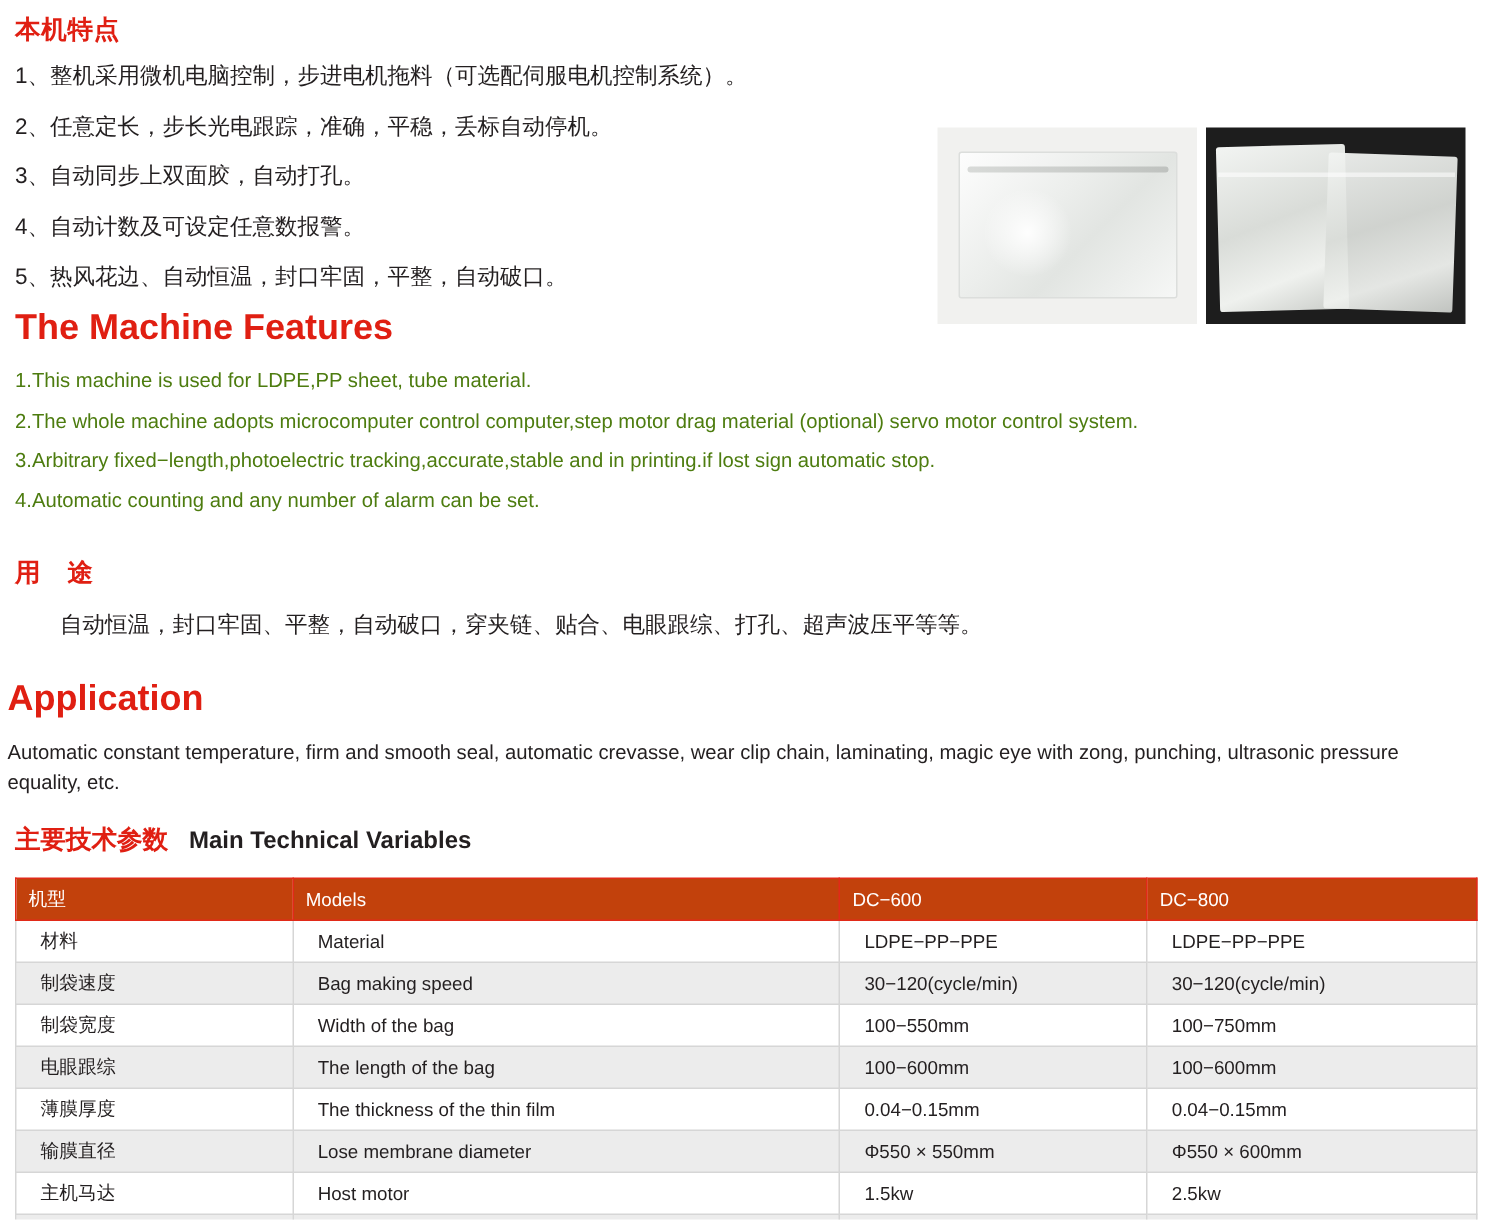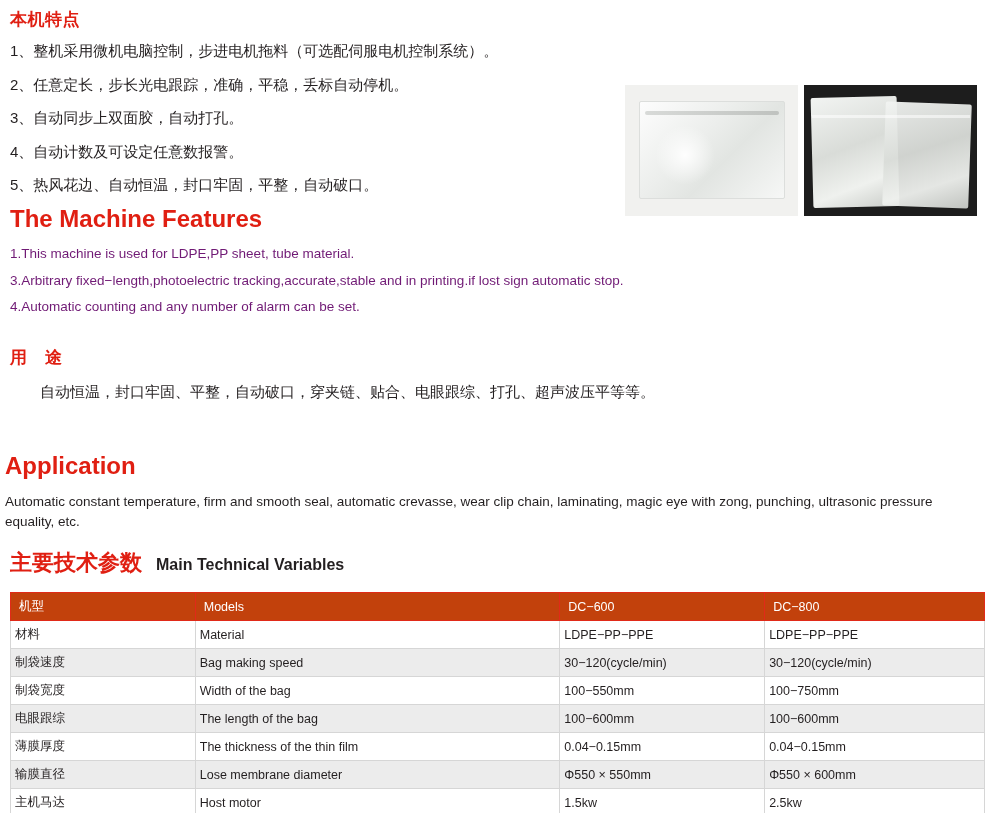--- a/index.html
+++ b/index.html
@@ -96,29 +96,29 @@
   
   .sec-features-en {
     position: absolute;
     left: 10px; top: 205px;
     width: 975px;
   }
   .sec-features-en .title { margin-bottom: 12px; }
   .en-list { margin: 0; padding: 0; list-style: none; }
   .en-list li {
     font-size: 13.5px;
-    color: #701a75;
+    color: #4d7c0f;
     margin-bottom: 9px;
     line-height: 1.3;
   }
 
   
   .sec-usage {
     position: absolute;
-    left: 10px; top: 346px;
+    left: 10px; top: 370px;
     width: 975px;
   }
   .sec-usage .title { margin-bottom: 14px; }
   .sec-usage .body {
     font-size: 15px;
     padding-left: 30px;
   }
 
   
   .sec-application {
@@ -140,21 +140,21 @@
   }
   .table-heading {
     display: flex;
     align-items: baseline;
     gap: 14px;
     margin-bottom: 14px;
   }
   .table-heading .cn {
     color: #e01f12;
     font-weight: bold;
-    font-size: 22px;
+    font-size: 17px;
   }
   .table-heading .en {
     color: #231f20;
     font-weight: bold;
     font-size: 16px;
   }
   table.spec {
     border-collapse: collapse;
     width: 975px;
     font-size: 12.5px;
@@ -162,21 +162,21 @@
   table.spec th {
     background: #c2410c;
     color: #ffffff;
     font-weight: normal;
     text-align: left;
     padding: 5px 8px;
     border: 1px solid #e12a18;
     height: 19px;
   }
   table.spec td {
-    padding: 5px 4px;
+    padding: 5px 16px;
     border: 1px solid #d6d6d6;
     color: #231f20;
     height: 19px;
   }
   table.spec tr.alt td { background: #ececec; }
   table.spec tr td:nth-child(1) { width: 185px; }
   table.spec tr td:nth-child(2) { width: 365px; }
   table.spec tr td:nth-child(3) { width: 205px; }
   table.spec tr td:nth-child(4) { width: 220px; }
   table.spec tr th:nth-child(1) { width: 185px; }
@@ -210,20 +210,21 @@
       <div class="bagA"></div>
       <div class="bagB"></div>
       <div class="seam"></div>
     </div>
   </div>
 
   <section class="sec-features-en">
     <div class="h-red-en title">The Machine Features</div>
     <ul class="en-list">
       <li>1.This machine is used for LDPE,PP sheet, tube material.</li>
+      <li>2.The whole machine adopts microcomputer control computer,step motor drag material (optional) servo motor control system.</li>
       <li>3.Arbitrary fixed−length,photoelectric tracking,accurate,stable and in printing.if lost sign automatic stop.</li>
       <li>4.Automatic counting and any number of alarm can be set.</li>
     </ul>
   </section>
 
   <section class="sec-usage">
     <div class="h-red-cn title">用　途</div>
     <div class="body">自动恒温，封口牢固、平整，自动破口，穿夹链、贴合、电眼跟综、打孔、超声波压平等等。</div>
   </section>
 

